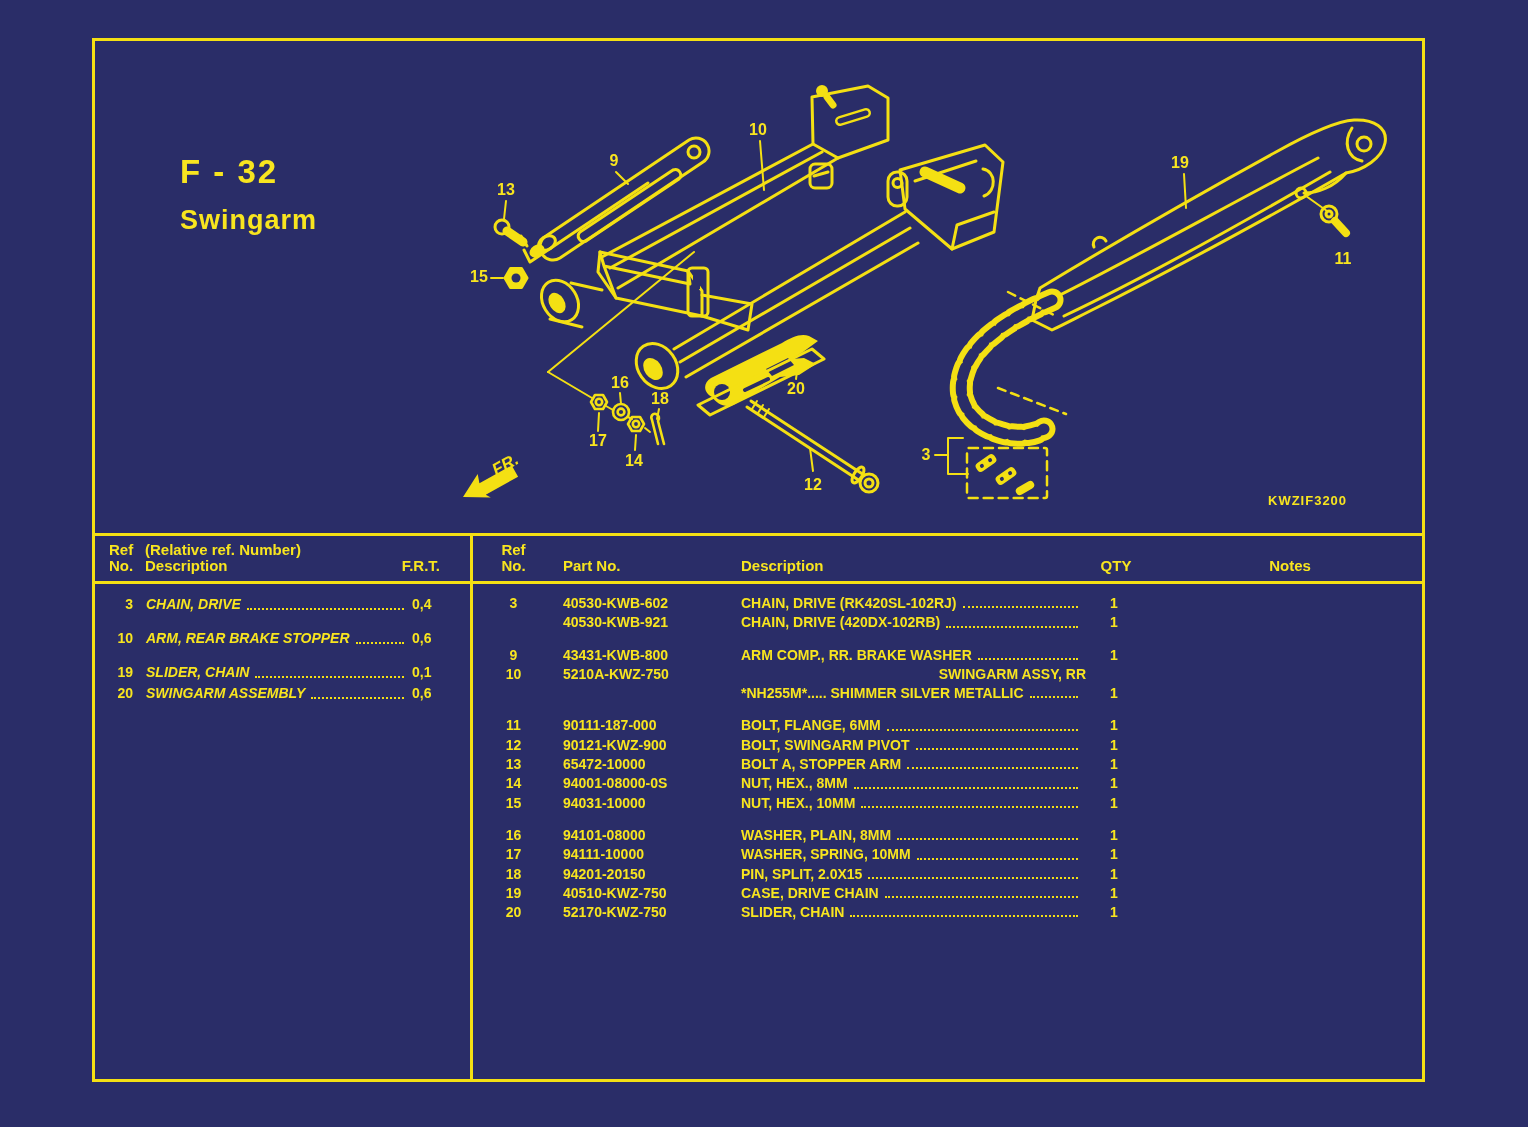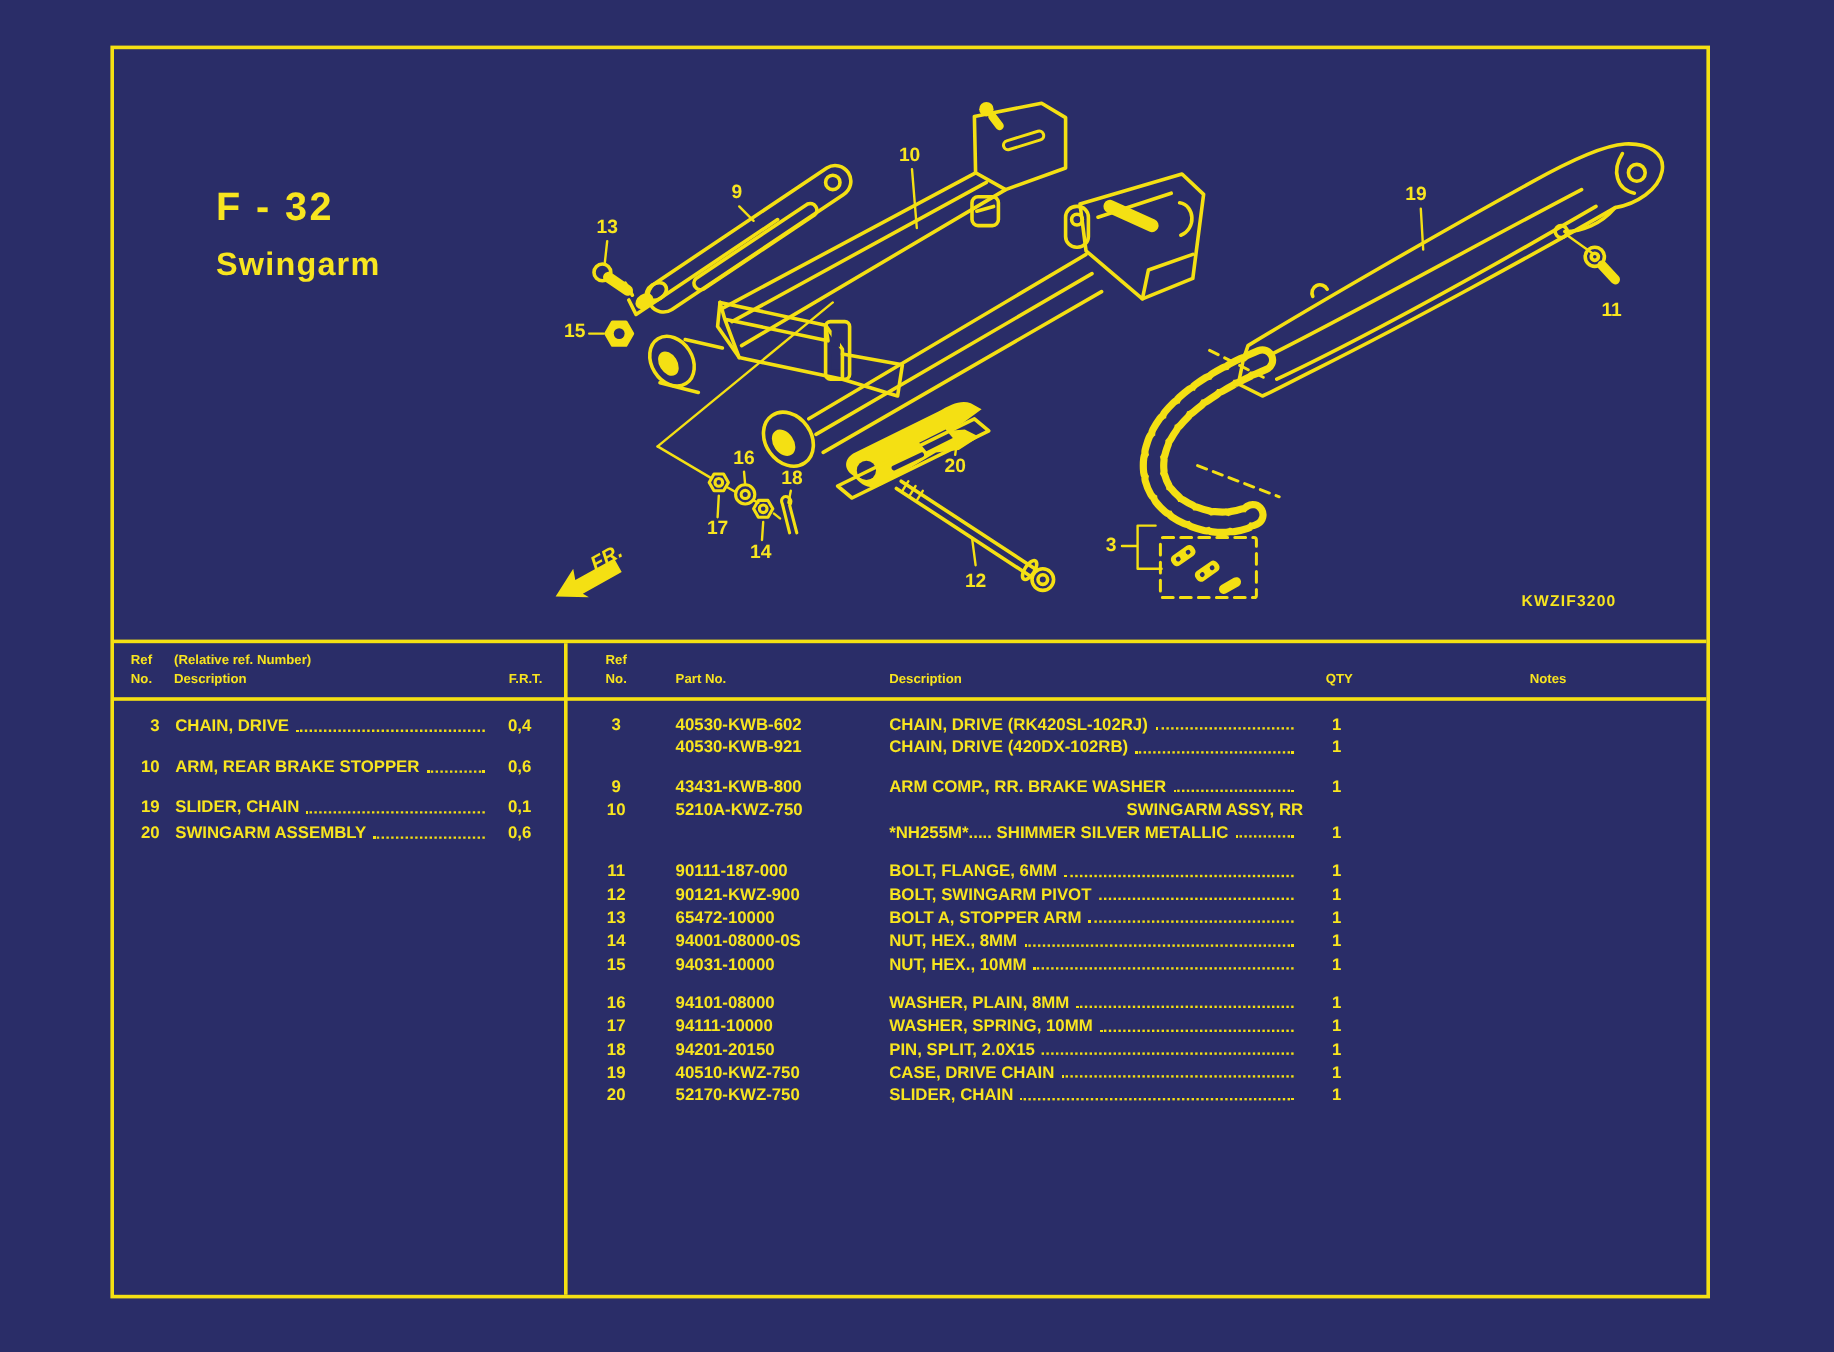--- a/index.html
+++ b/index.html
@@ -18,31 +18,31 @@
   .callout-layer{position:absolute;left:0;top:0;width:1327px;height:495px;}
   .callout{position:absolute;transform:translate(-50%,-50%);
            font-size:16px;font-weight:bold;color:var(--text-yellow);}
   .diagram-code{position:absolute;left:1173px;top:452px;font-size:13px;font-weight:bold;letter-spacing:1px;}
 
   .table-section{position:absolute;left:0;right:0;top:492px;bottom:0;
                  border-top:3px solid var(--yellow);display:flex;}
   .col-left{width:375px;border-right:3px solid var(--yellow);position:relative;flex:none;}
   .col-right{flex:1;position:relative;}
   .underline{position:absolute;left:0;right:0;top:45px;height:3px;background:var(--yellow);}
-  .thead{position:absolute;left:0;right:0;top:0;height:45px;font-weight:bold;font-size:11px;line-height:16px;}
+  .thead{position:absolute;left:0;right:12px;top:0;height:45px;font-weight:bold;font-size:15px;line-height:16px;}
   .h2line{position:absolute;top:6px;}
   .h1line{position:absolute;bottom:7px;}
   .tbody{position:absolute;top:48px;left:0;right:0;padding-top:10px;}
   .trow{display:flex;font-size:14px;font-weight:bold;color:var(--text-yellow);white-space:nowrap;}
   .frt-row{height:21px;line-height:21px;}
   .prow{height:19.3px;line-height:19.3px;}
   .gap{margin-top:13px;}
   .c-ref{width:24px;margin-left:14px;text-align:right;flex:none;}
-  .c-desc{flex:1;margin-left:13px;display:flex;min-width:0;}
-  .c-frt{width:42px;margin-right:16px;text-align:center;flex:none;}
+  .c-desc{flex:1;margin-left:13px;display:flex;min-width:0;font-style:italic;}
+  .c-frt{width:42px;margin-right:16px;text-align:left;flex:none;}
   .p-ref{width:45px;margin-left:18px;text-align:center;flex:none;}
   .p-part{width:170px;margin-left:27px;flex:none;}
   .p-desc{flex:1;margin-left:8px;display:flex;min-width:0;justify-content:flex-end;}
   .p-qty{width:56px;text-align:center;flex:none;}
   .p-notes{width:280px;flex:none;}
   .lead{flex:1 1 auto;min-width:10px;border-bottom:2px dotted var(--yellow);
         align-self:flex-end;margin:0 8px 5px 6px;}
 </style>
 </head>
 <body>

